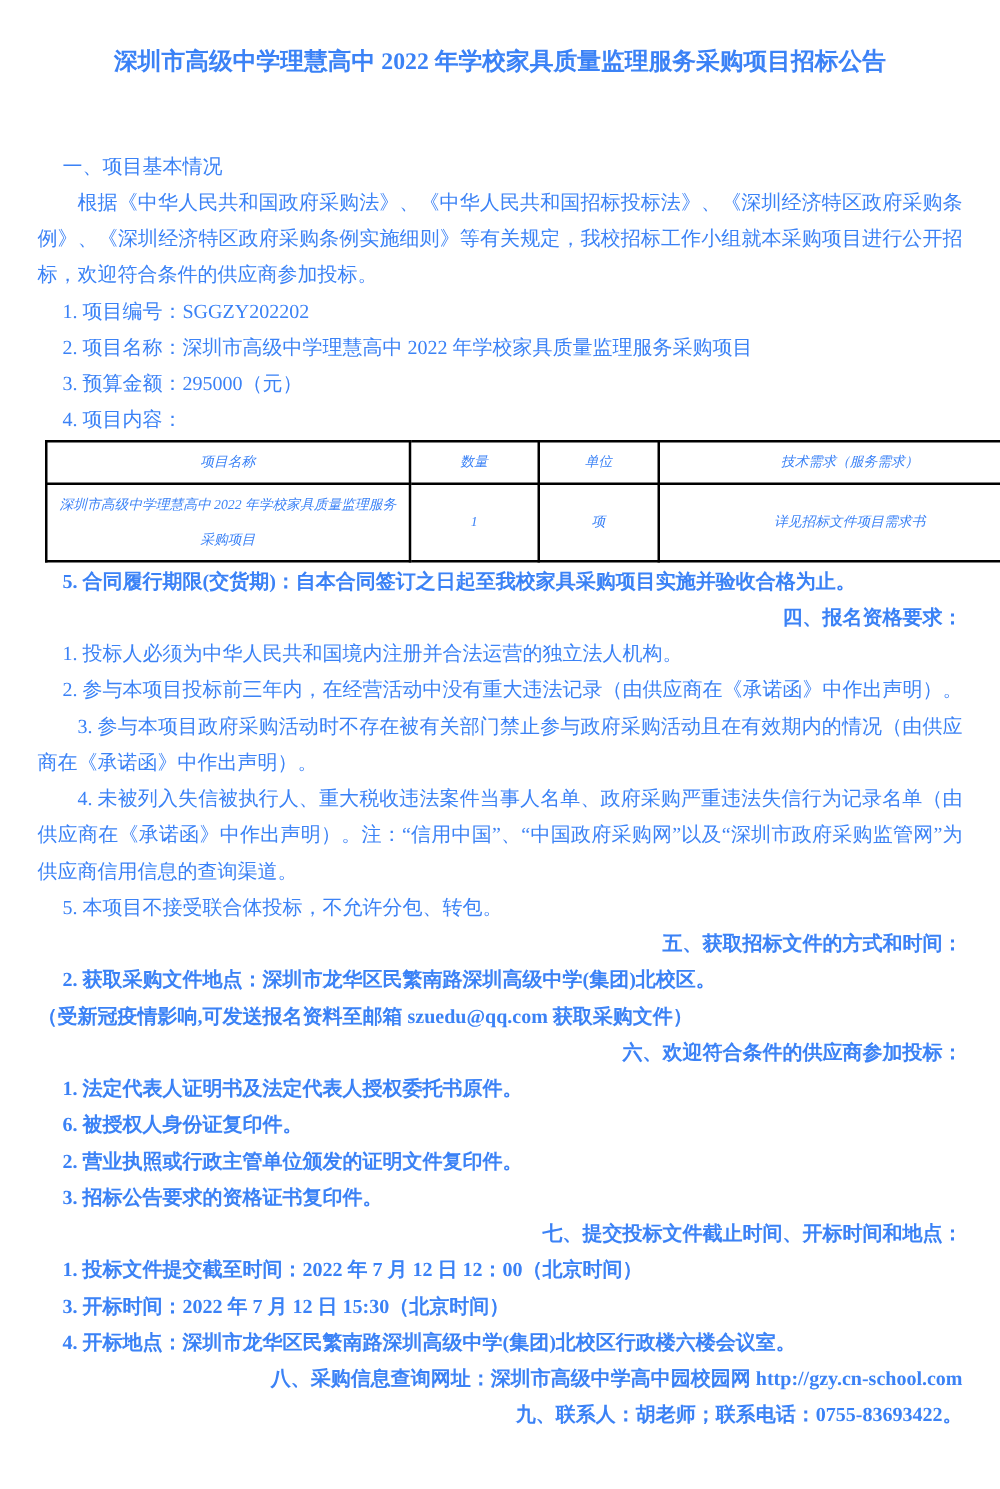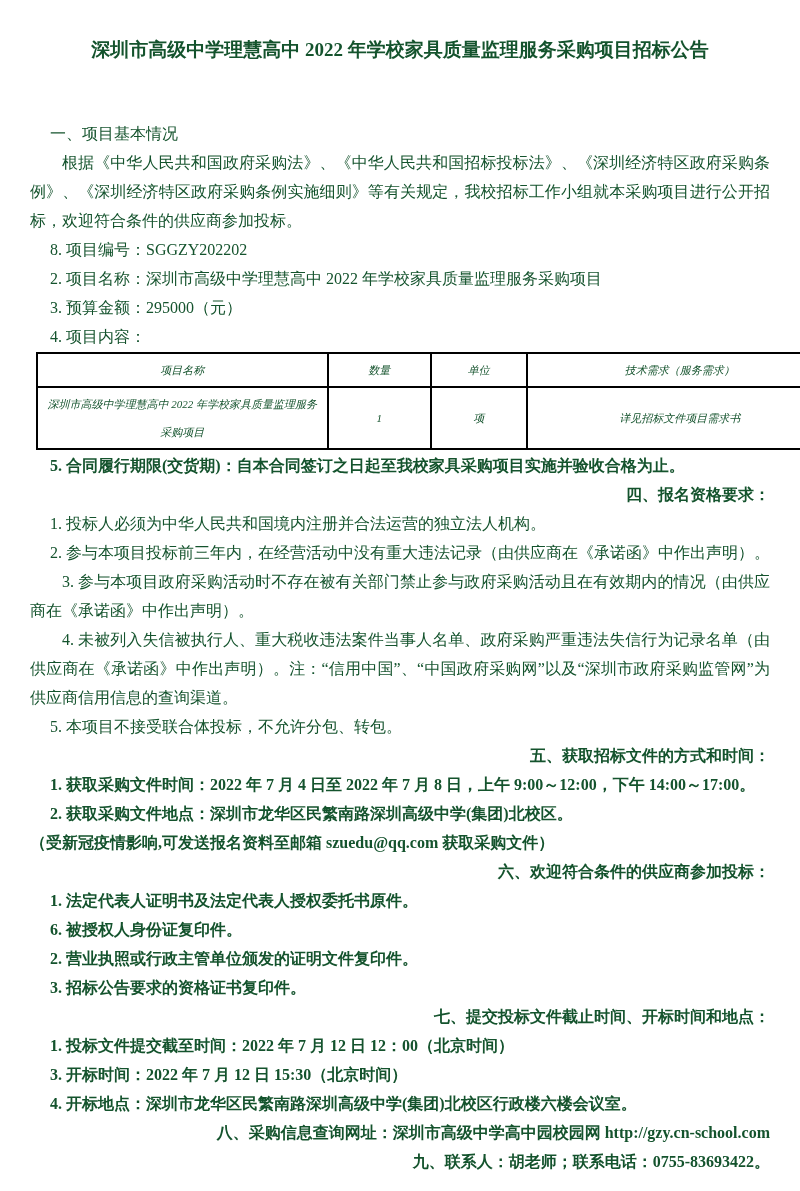--- a/index.html
+++ b/index.html
@@ -2,21 +2,21 @@
 <html><head>
 <meta charset="utf-8">
 <style>
   html,body { margin:0; padding:0; background:#ffffff; }
   .page {
     position:relative;
     width:800px; height:1191px;
     box-sizing:border-box;
     margin:0 auto;
     background:#ffffff;
-    color:#14532d;
+    color:#3b82f6;
     padding:36px 30px 20px 30px;
     font-family:"Liberation Serif","DejaVu Serif",serif;
     overflow:hidden;
   }
   .doc-title {
     margin:0 auto 56px auto;
     text-align:center;
     font-size:19px;
     font-weight:bold;
     line-height:27px;
@@ -60,21 +60,21 @@
 </style>
 </head>
 <body>
 
 <div class="page">
   <h1 class="doc-title">深圳市高级中学理慧高中 2022 年学校家具质量监理服务采购项目招标公告</h1>
 
   <div id="content-top">
       <p class="para item">一、项目基本情况</p>
       <p class="para intro">根据《中华人民共和国政府采购法》、《中华人民共和国招标投标法》、《深圳经济特区政府采购条例》、《深圳经济特区政府采购条例实施细则》等有关规定，我校招标工作小组就本采购项目进行公开招标，欢迎符合条件的供应商参加投标。</p>
-      <p class="para item">8. 项目编号：SGGZY202202</p>
+      <p class="para item">1. 项目编号：SGGZY202202</p>
       <p class="para item">2. 项目名称：深圳市高级中学理慧高中 2022 年学校家具质量监理服务采购项目</p>
       <p class="para item">3. 预算金额：295000（元）</p>
       <p class="para item">4. 项目内容：</p>
     </div>
 
   <table class="project-table">
     <colgroup>
       <col class="c1">
         <col class="c2">
         <col class="c3">
@@ -100,21 +100,20 @@
 
   <div id="content-bottom">
       <p class="para item-bold">5. 合同履行期限(交货期)：自本合同签订之日起至我校家具采购项目实施并验收合格为止。</p>
       <p class="para heading">四、报名资格要求：</p>
       <p class="para item">1. 投标人必须为中华人民共和国境内注册并合法运营的独立法人机构。</p>
       <p class="para item">2. 参与本项目投标前三年内，在经营活动中没有重大违法记录（由供应商在《承诺函》中作出声明）。</p>
       <p class="para indent2">3. 参与本项目政府采购活动时不存在被有关部门禁止参与政府采购活动且在有效期内的情况（由供应商在《承诺函》中作出声明）。</p>
       <p class="para indent2">4. 未被列入失信被执行人、重大税收违法案件当事人名单、政府采购严重违法失信行为记录名单（由供应商在《承诺函》中作出声明）。注：“信用中国”、“中国政府采购网”以及“深圳市政府采购监管网”为供应商信用信息的查询渠道。</p>
       <p class="para item">5. 本项目不接受联合体投标，不允许分包、转包。</p>
       <p class="para heading">五、获取招标文件的方式和时间：</p>
-      <p class="para item-bold">1. 获取采购文件时间：2022 年 7 月 4 日至 2022 年 7 月 8 日，上午 9:00～12:00，下午 14:00～17:00。</p>
       <p class="para item-bold">2. 获取采购文件地点：深圳市龙华区民繁南路深圳高级中学(集团)北校区。</p>
       <p class="para flush-bold">（受新冠疫情影响,可发送报名资料至邮箱 szuedu@qq.com 获取采购文件）</p>
       <p class="para heading">六、欢迎符合条件的供应商参加投标：</p>
       <p class="para item-bold">1. 法定代表人证明书及法定代表人授权委托书原件。</p>
       <p class="para item-bold">6. 被授权人身份证复印件。</p>
       <p class="para item-bold">2. 营业执照或行政主管单位颁发的证明文件复印件。</p>
       <p class="para item-bold">3. 招标公告要求的资格证书复印件。</p>
       <p class="para heading">七、提交投标文件截止时间、开标时间和地点：</p>
       <p class="para item-bold">1. 投标文件提交截至时间：2022 年 7 月 12 日 12：00（北京时间）</p>
       <p class="para item-bold">3. 开标时间：2022 年 7 月 12 日 15:30（北京时间）</p>

